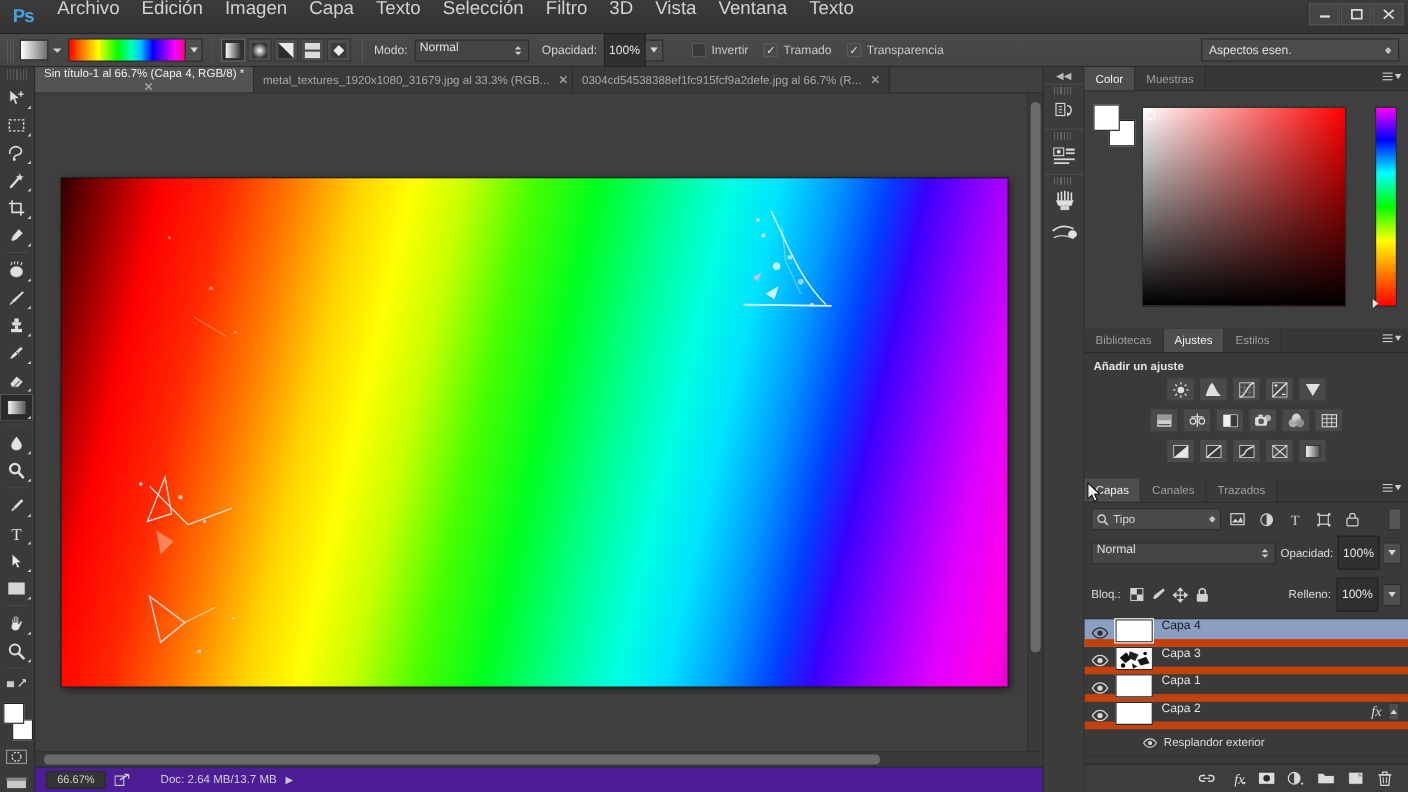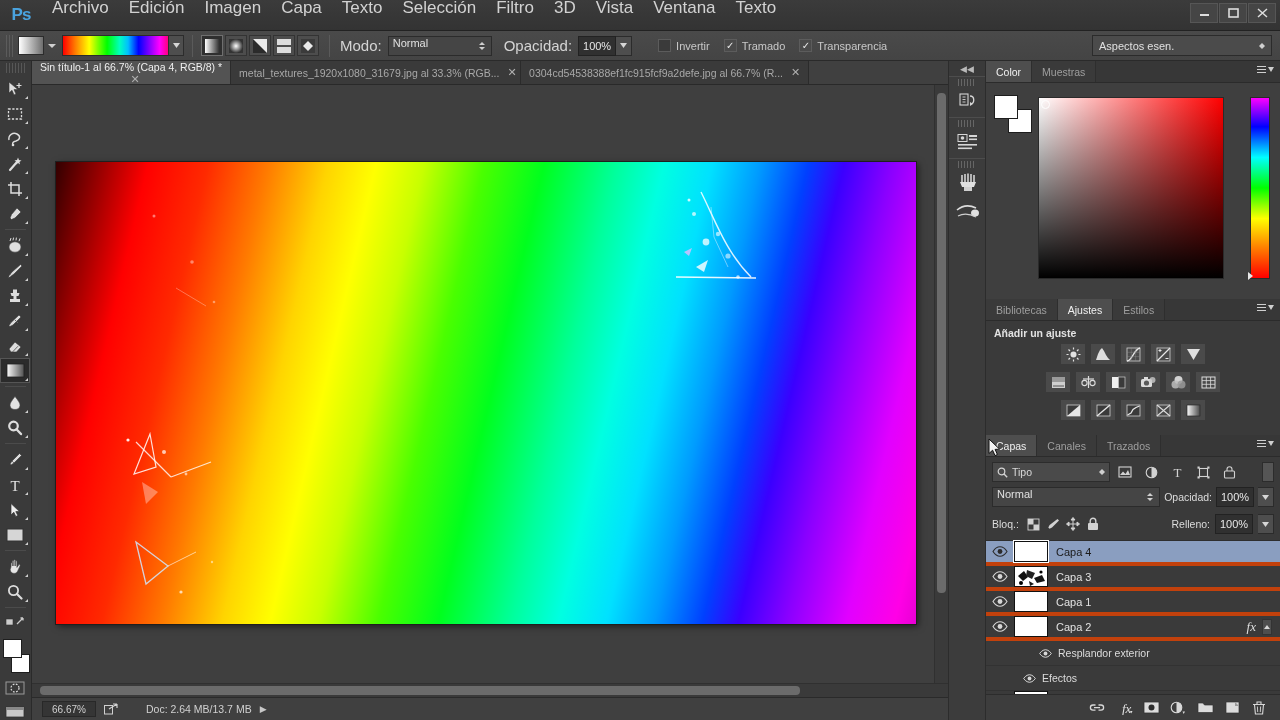--- a/index.html
+++ b/index.html
@@ -69,35 +69,35 @@
   .grad-swatch-btn {
     width: 15px; height: 19px; background: #4e4e4e; border-left: 1px solid #2c2c2c;
     display: flex; align-items: center; justify-content: center;
   }
   .sep-v { width: 1px; height: 22px; background: #2e2e2e; margin: 0 8px; border-right: 1px solid #5a5a5a; }
   .gt-btn {
     width: 22px; height: 21px; border: 1px solid #333; background: #4d4d4d;
     display: flex; align-items: center; justify-content: center; margin-right: 2px;
   }
   .gt-btn.active { background: #2f2f2f; border-color: #6f6f6f; }
-  .opt-label { margin: 0 6px 0 2px; font-size: 15px; color: #d4d4d4; }
+  .opt-label { margin: 0 6px 0 2px; font-size: 11px; color: #d4d4d4; }
   .select-box {
     height: 20px; background: #454545; border: 1px solid #2b2b2b;
     display: flex; padding: 0 4px; color: #e0e0e0; font-size: 11px;
     position: relative;
   }
   .select-box .spin {
     margin-left: auto; width: 10px; display: flex; flex-direction: column;
     align-items: center; justify-content: center; gap: 2px;
   }
   .spin i { display:block; width:0;height:0; border-left:3px solid transparent;border-right:3px solid transparent; }
   .spin i.up { border-bottom: 3px solid #cfcfcf; }
   .spin i.dn { border-top: 3px solid #cfcfcf; }
   .num-box {
-    height: 20px; min-width: 38px; background: #303030; border: 1px solid #222;
+    height: 31px; min-width: 38px; background: #303030; border: 1px solid #222;
     display: flex; align-items: center; justify-content: center; color: #e6e6e6; font-size: 11px;
   }
   .num-drop {
     width: 16px; height: 20px; background: #4e4e4e; border: 1px solid #2b2b2b; border-left: none;
     display: flex; align-items: center; justify-content: center;
   }
   .chk-row { display: flex; align-items: center; margin-left: 14px; }
   .chk {
     width: 13px; height: 13px; background: #3a3a3a; border: 1px solid #5c5c5c; margin-right: 5px;
     display: flex; align-items: center; justify-content: center; color: #e8e8e8; font-size: 10px;
@@ -166,21 +166,21 @@
       #4aff00 45%, #00ff1e 50%, #00ff9b 56%,
       #00ffe1 60%, #00e1ff 64%, #009bff 68%,
       #0040ff 72%, #3a00ff 75%, #8a00ff 79%,
       #e100ff 84%, #ff00e6 88%, #d900c8 91%,
       #5a0050 95%, #0a0008 98%, #000000 100%);
     filter: blur(0.4px);
   }
   .glowpatch { position: absolute; pointer-events: none; }
   .status-bar {
     position: absolute; left: 32px; top: 697px; width: 916px; height: 23px;
-    background: #404040; border-top: 1px solid #2a2a2a;
+    background: #4c1d95; border-top: 1px solid #2a2a2a;
     display: flex; align-items: center; font-size: 10.5px; color: #d0d0d0;
   }
   .zoom-field {
     margin-left: 10px; width: 54px; height: 16px; background: #353535; border: 1px solid #282828;
     display: flex; align-items: center; justify-content: center; font-size: 10px;
   }
   .sb-icon { margin-left: 8px; color: #d0d0d0; font-size: 11px; }
   .doc-info { margin-left: 28px; font-size: 10.5px; }
   .sb-play { margin-left: 8px; font-size: 9px; color: #c8c8c8; }
   .hscroll {
@@ -273,21 +273,21 @@
     color: #cdcdcd; }
   .lp-toggle { margin-left: auto; width: 12px; height: 20px; background: #555; border: 1px solid #2c2c2c; }
   .lp-blend { display: flex; align-items: center; padding: 0 6px 5px; gap: 4px; }
   .lp-lock { display: flex; align-items: center; padding: 2px 6px 6px; gap: 5px;
     border-bottom: 1px solid #2e2e2e; }
   .lp-lock-label { font-size: 10.5px; color: #dcdcdc; margin-right: 2px; }
   .lock-icon { width: 15px; height: 15px; display: flex; align-items: center; justify-content: center;
     color: #d4d4d4; }
   .layer-list { background: #3a3a3a; }
   .layer-row {
-    display: flex; align-items: center; height: 25px; border-bottom: 4px solid #c2410c;
+    display: flex; height: 25px; border-bottom: 7px solid #c2410c;
     position: relative;
   }
   .layer-row.selected { background: #8a9ec0; }
   .layer-row.selected .lr-name { color: #1a1a1a; }
   .lr-eye { width: 28px; height: 25px; display: flex; align-items: center; justify-content: center; }
   .lr-thumb {
     width: 34px; height: 21px; border: 1px solid #111; background: #fff; margin-right: 8px;
     flex: 0 0 34px; overflow: hidden; position: relative;
   }
   .lr-thumb.sel-out { outline: 1px solid #fff; outline-offset: 0px; }

